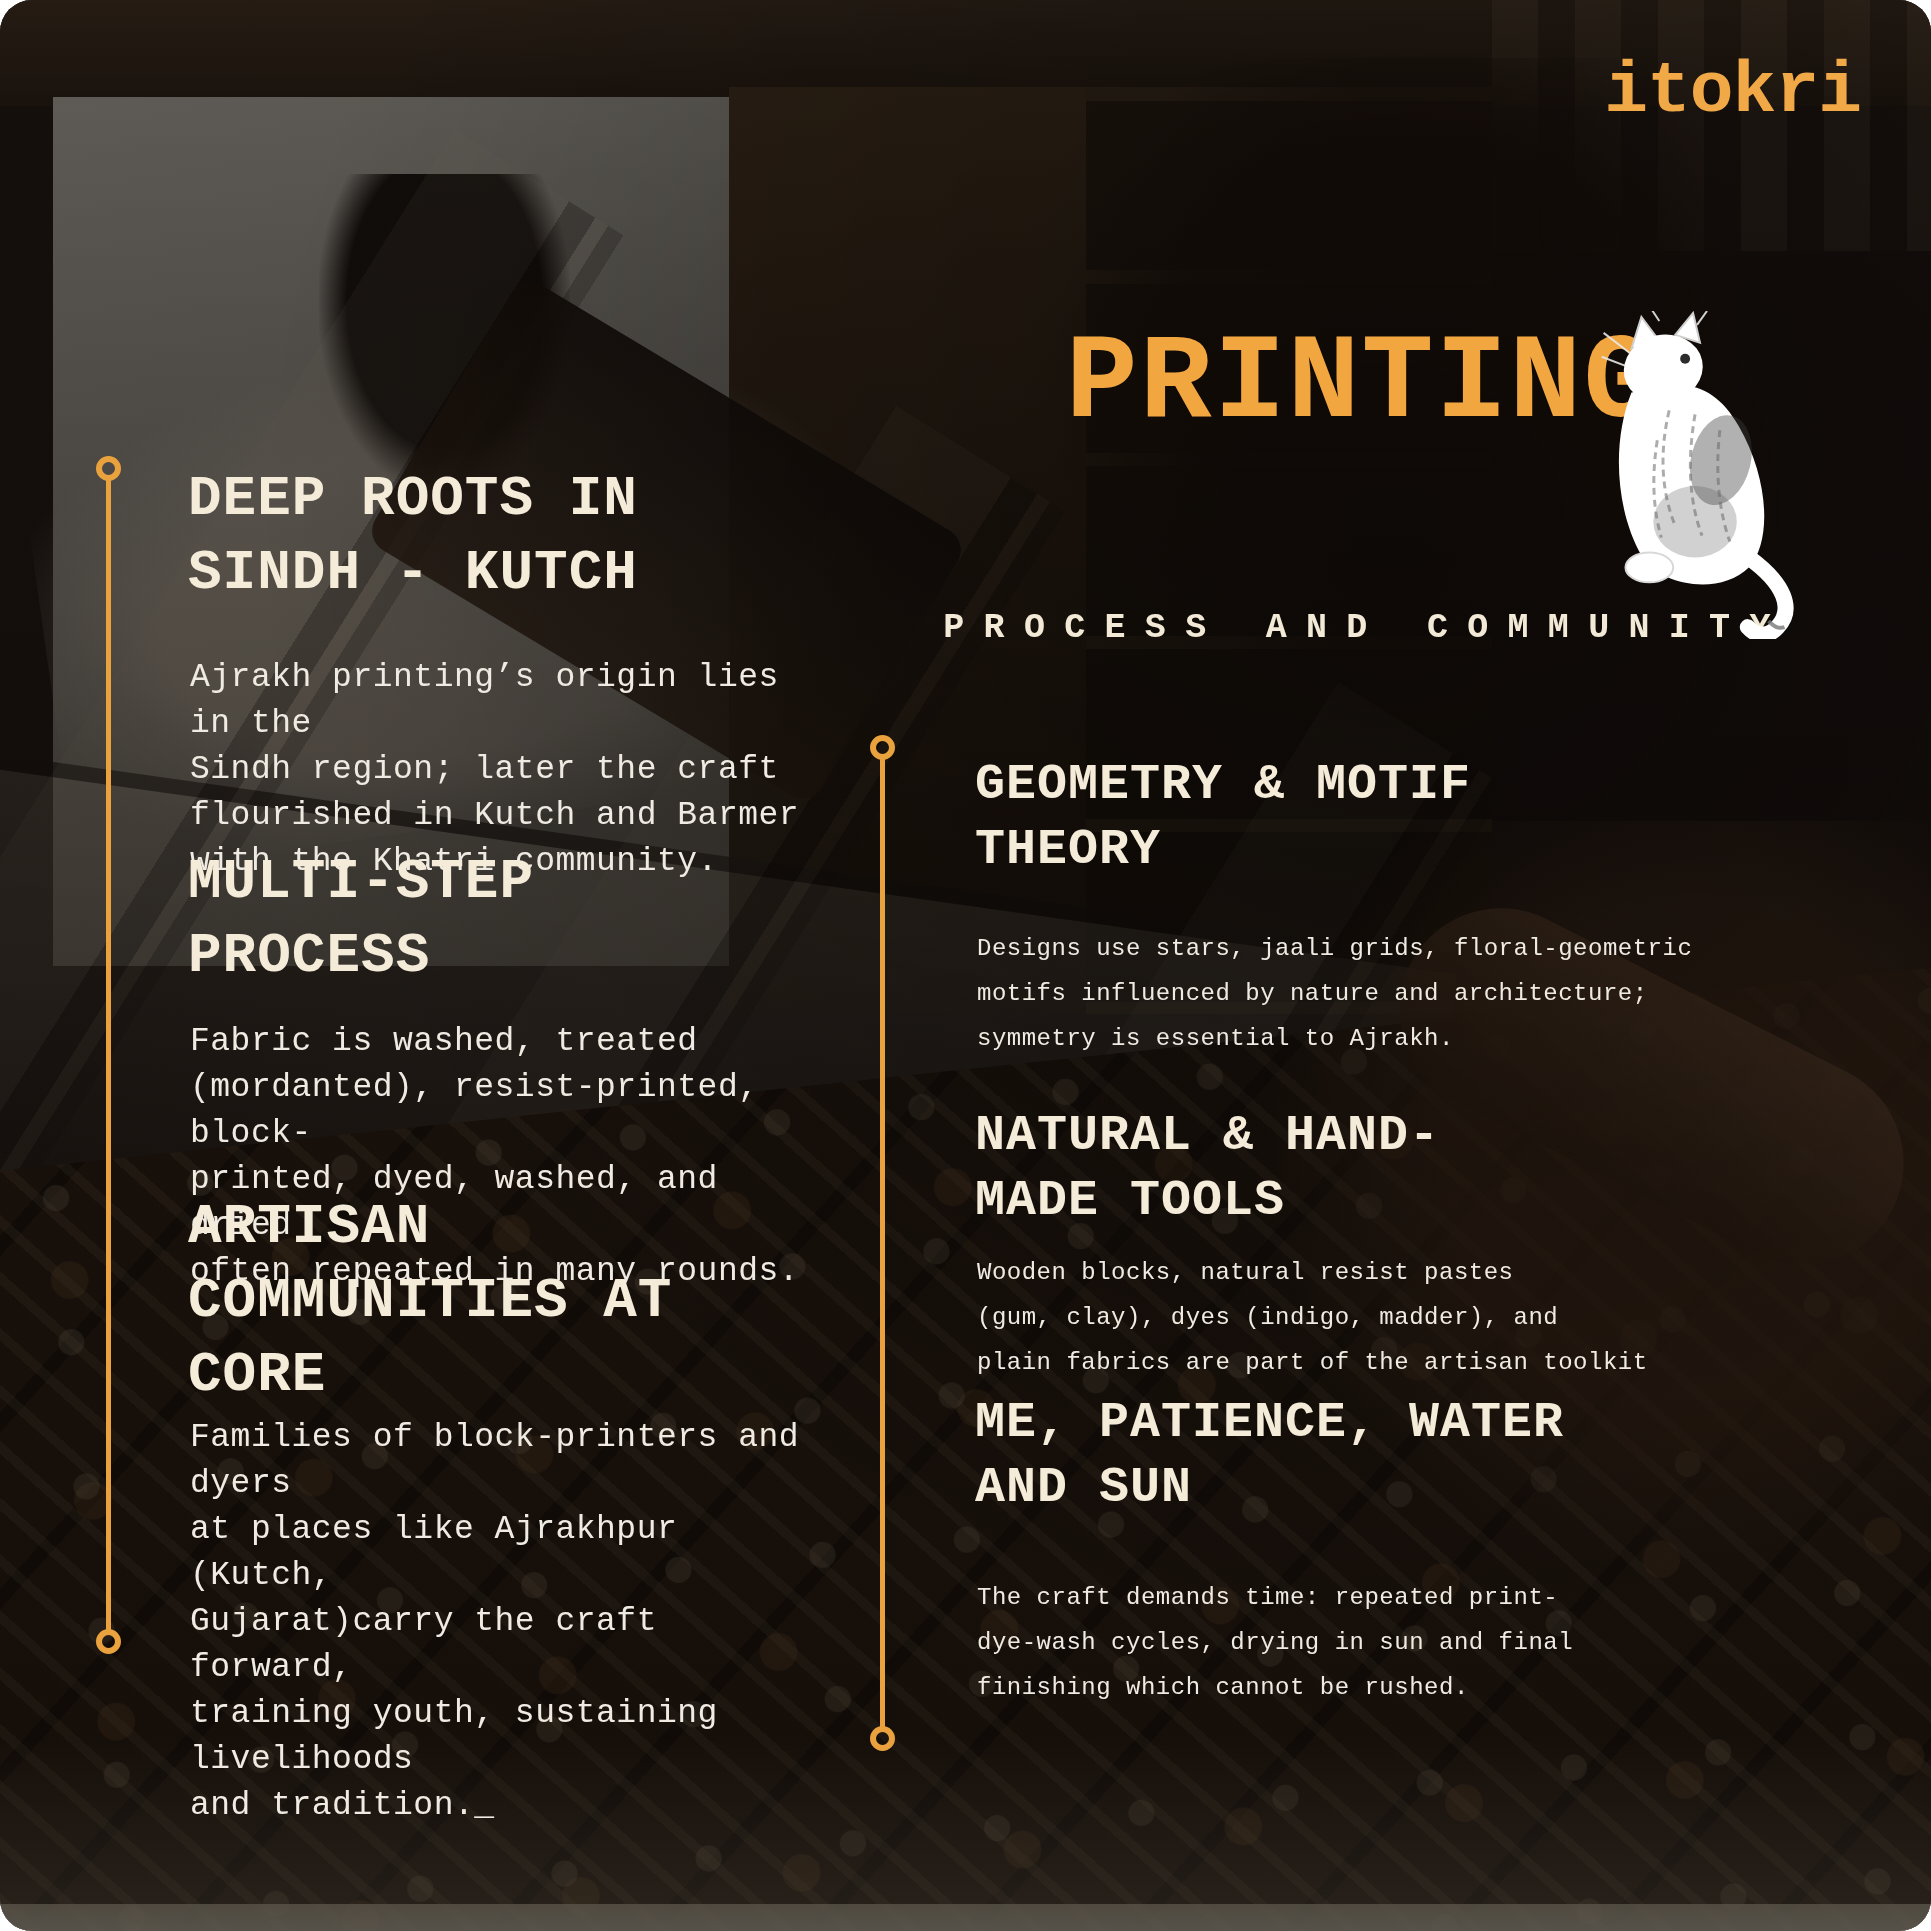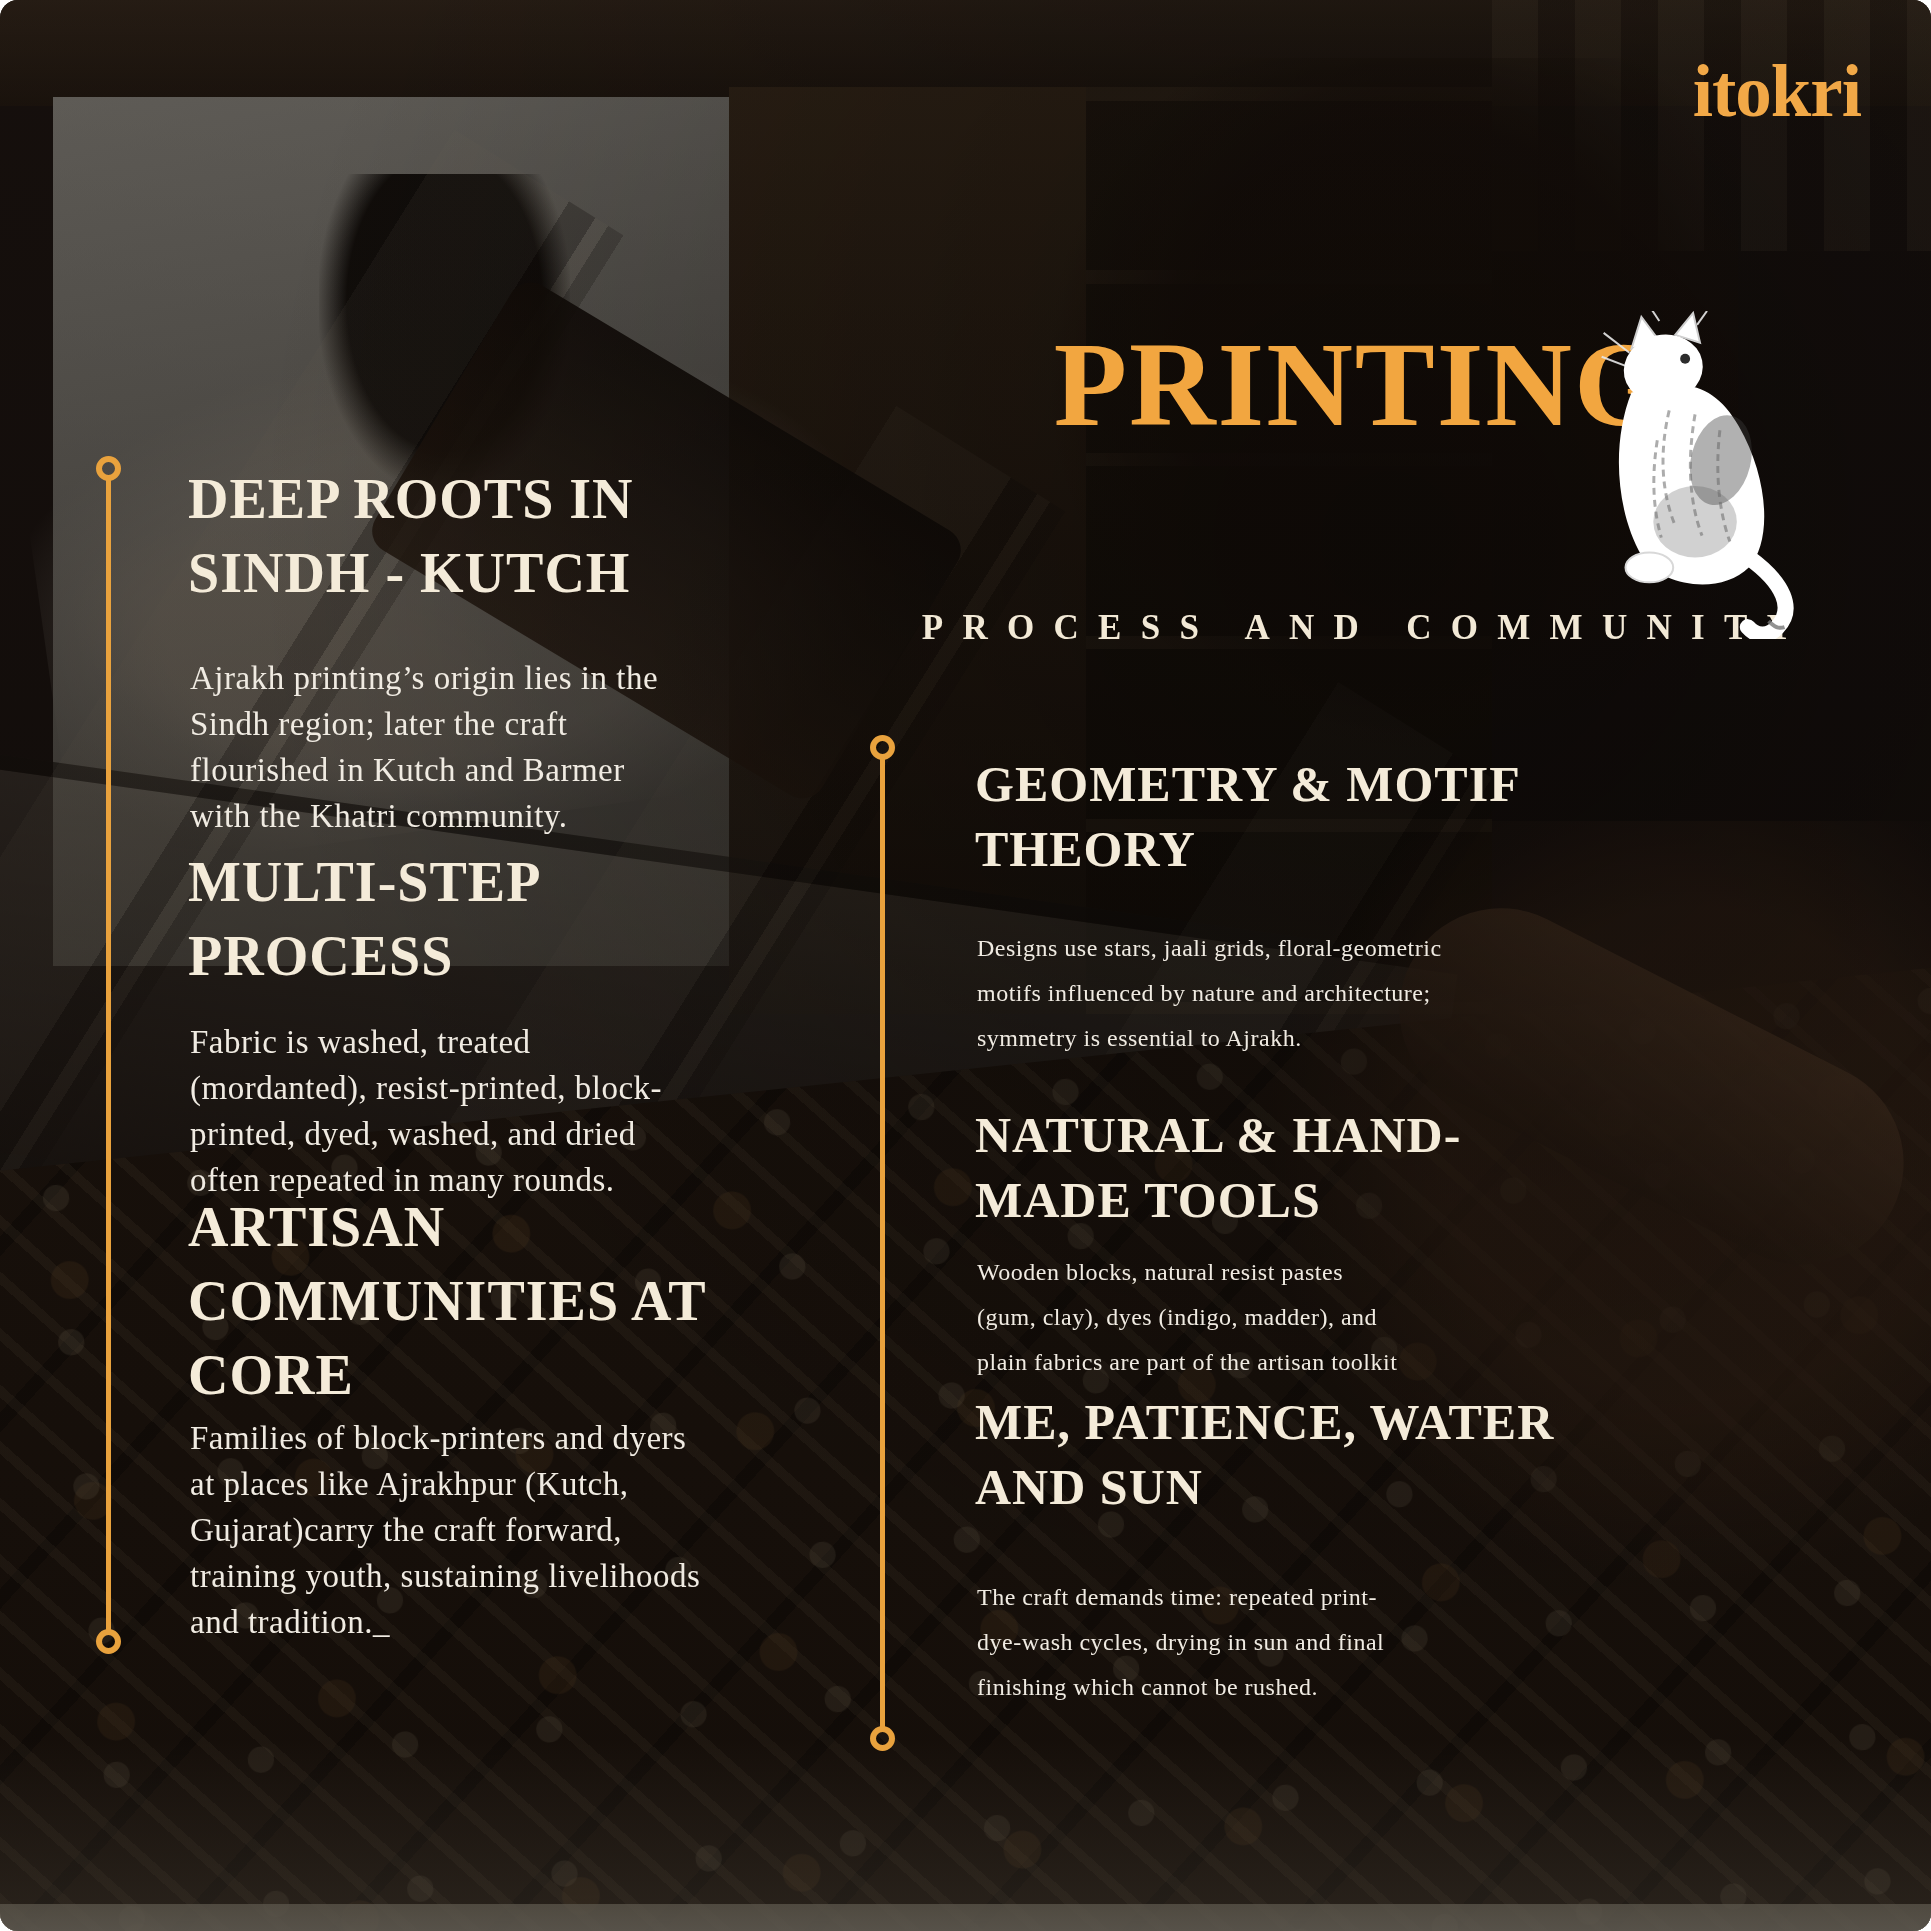--- a/index.html
+++ b/index.html
@@ -1,22 +1,22 @@
 <!DOCTYPE html>
 <html><head>
 <meta charset="utf-8">
 <style>
   html,body{margin:0;padding:0;background:#ffffff;}
   .canvas{
     position:relative;
     width:1931px;height:1931px;
-    border-radius:18px;
+    border-radius:32px;
     overflow:hidden;
     background:#1b1310;
-    font-family:Liberation Serif, serif;
+    font-family:Liberation Mono, monospace;
   }
   .canvas *{position:absolute;box-sizing:border-box;}
 
   
   .bg-ceiling{left:0;top:0;width:1931px;height:106px;
     background:linear-gradient(180deg,#33261b 0%,#221810 100%);}
   .bg-window{left:53px;top:97px;width:676px;height:869px;
     background:linear-gradient(168deg,#8d8a83 0%,#7d7a73 45%,#5e5a52 100%);}
   .bg-door{left:729px;top:87px;width:357px;height:927px;
     background:linear-gradient(180deg,#3c2c1c 0%,#2a1d12 70%,#1d140c 100%);}

